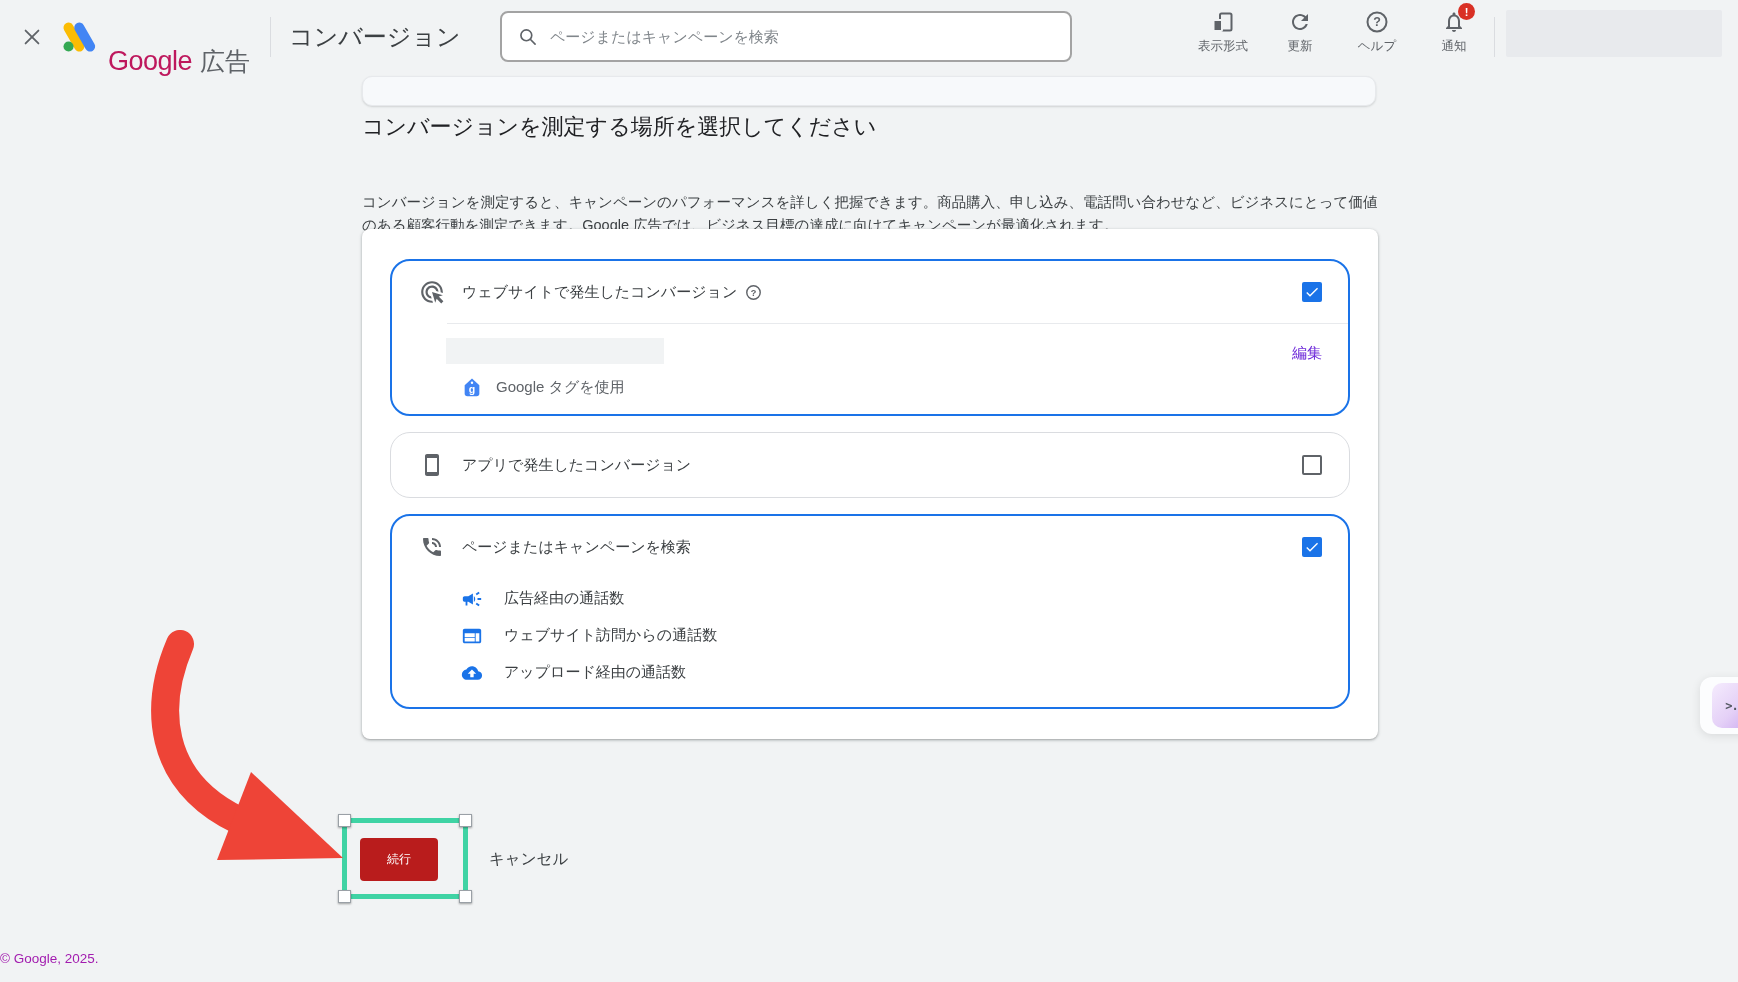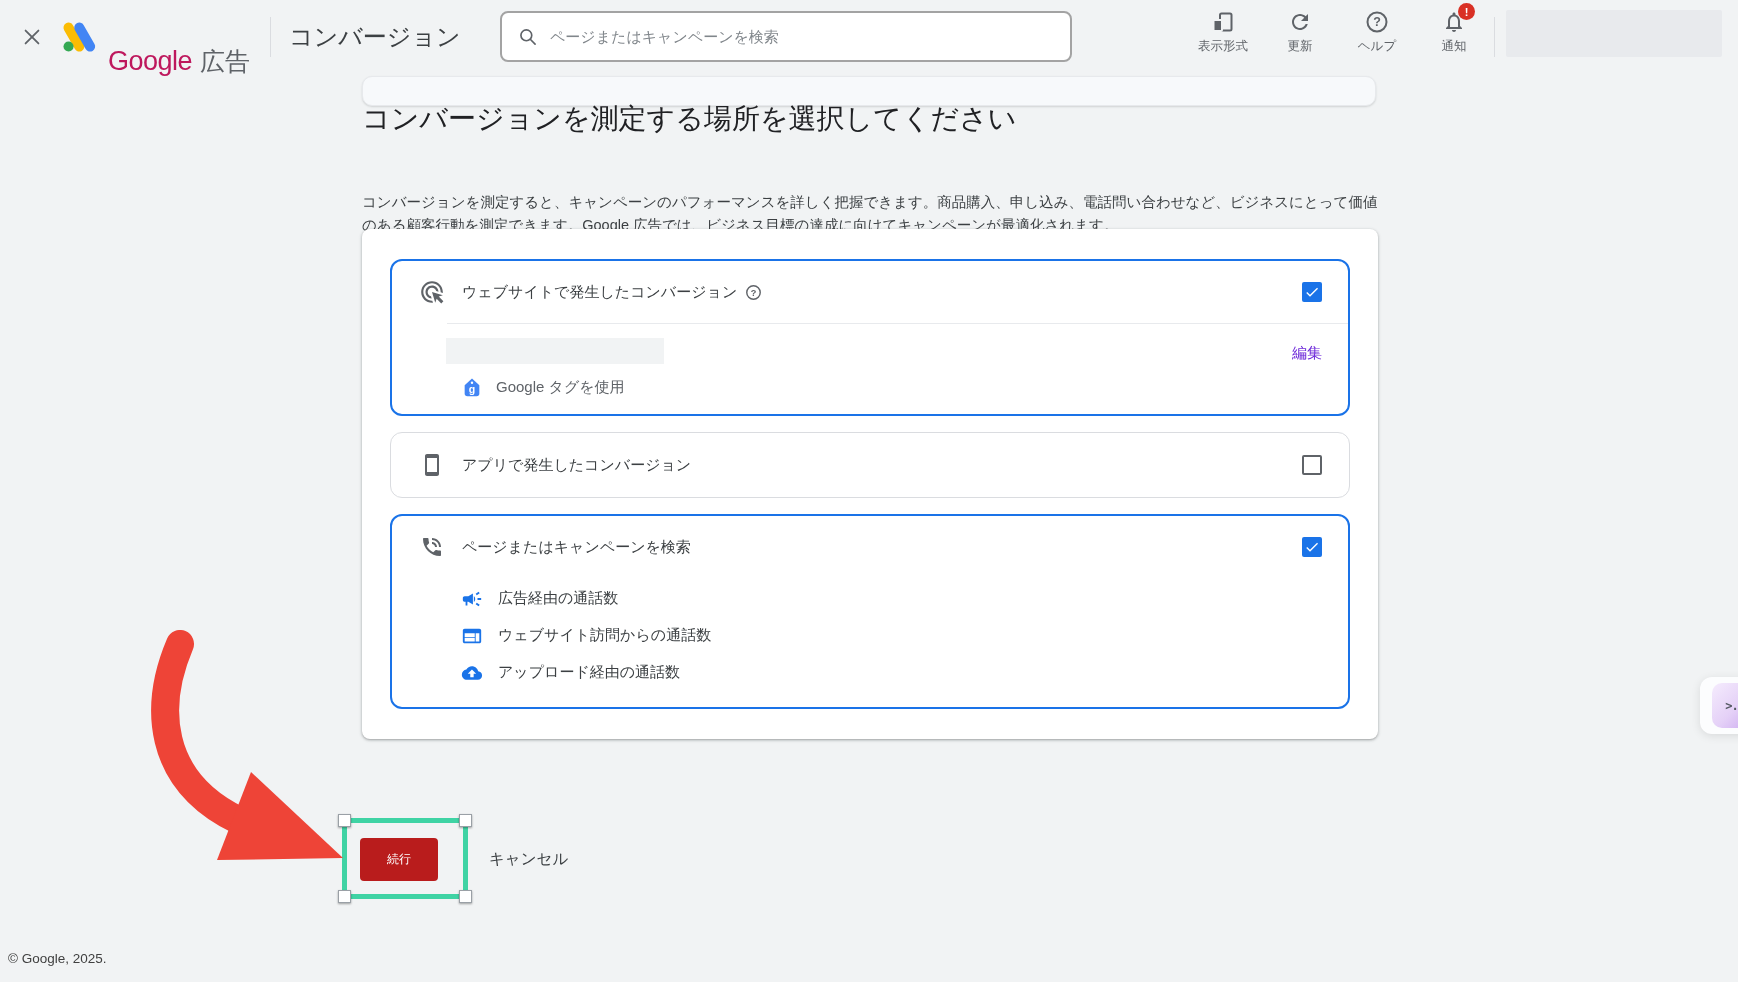--- a/index.html
+++ b/index.html
@@ -42,59 +42,59 @@
   }
   .h-divider2 { position:absolute; left:1494px; top:17px; width:1px; height:40px; background:#dadce0; }
   .account-redacted { position:absolute; left:1506px; top:10px; width:216px; height:47px; background:#e8eaed; border-radius:2px; cursor:pointer; }
   
   .sliver {
     position:absolute; left:362px; top:76px; width:1014px; height:30px;
     background:#f7f9fb; border:1px solid #e7e9ec; border-radius:10px;
     box-shadow:0 1px 2px rgba(60,64,67,.18);
   }
   
-  .heading { position:absolute; left:362px; top:100px; font-size:28px; color:#202124; font-weight:400; }
+  .heading { position:absolute; left:362px; top:112px; font-size:22px; color:#202124; font-weight:400; }
   .desc { position:absolute; left:362px; top:156px; width:1022px; font-size:14.5px; line-height:23px; color:#3c4043;margin-top:35px; }
   .big-card {
     position:absolute; left:362px; top:229px; width:1016px;
     background:#fff; border-radius:8px; padding:30px 28px;
     box-shadow:0 1px 2px rgba(60,64,67,.3), 0 1px 3px 1px rgba(60,64,67,.15);
   }
-  .opt-card { position:relative; border:1px solid #dadce0; border-radius:12px; background:#fff; margin-bottom:16px; cursor:pointer; }
+  .opt-card { position:relative; border:1px solid #dadce0; border-radius:20px; background:#fff; margin-bottom:16px; cursor:pointer; }
   .opt-card:last-child { margin-bottom:0; }
   .opt-card.selected { border:2px solid #1a73e8; }
   .opt-header { display:flex; align-items:center; height:64px; padding:0 27px 0 28px; }
   .opt-card.selected .opt-header { padding:0 26px 0 27px; height:62px; }
   .oicon { width:26px; height:26px; display:flex; align-items:center; justify-content:center; flex:0 0 auto; }
   .olabel { font-size:15px; color:#3c4043; margin-left:17px; }
   .help { margin-left:8px; display:flex; cursor:pointer; }
   .cb { margin-left:auto; flex:0 0 auto; cursor:pointer; }
   .cb.checked { width:20px; height:20px; border-radius:2px; background:#1a73e8; display:flex; align-items:center; justify-content:center; }
   .cb.unchecked { width:20px; height:20px; border-radius:2px; border:2px solid #5f6368; background:#fff; }
   .divider { border-top:1px solid #e8eaed; margin-left:55px; }
   .opt-body { position:relative; padding:14px 26px 16px 54px; }
   .redacted-domain { width:218px; height:26px; background:#f1f3f4; }
   .edit { position:absolute; right:26px; top:20px; color:#6d28d9; font-size:15px; cursor:pointer; text-decoration:none; }
   .tagrow { display:flex; align-items:center; gap:13px; margin:12px 0 0 15px; }
   .tagrow .tlabel { font-size:15px; color:#5f6368; }
   .sub-list { padding:2px 0 16px 0; }
-  .sub-row { display:flex; align-items:center; gap:15px; height:37px; padding-left:69px; }
+  .sub-row { display:flex; align-items:center; gap:21px; height:37px; padding-left:69px; }
   .sub-row .slabel { font-size:15px; color:#3c4043; }
   
   .continue-btn {
     position:absolute; left:360px; top:838px; height:43px; padding:0 27px;
     background:#b91c1c; color:#fff; font-size:12px; border:none; border-radius:4px; cursor:pointer;
     font-family:"Liberation Sans","DejaVu Sans",sans-serif; z-index:2;
   }
   .cancel-btn {
     position:absolute; left:489px; top:849px; background:transparent; border:none;
     font-size:15.5px; font-weight:500; color:#3c4043; cursor:pointer;
     font-family:"Liberation Sans","DejaVu Sans",sans-serif;
   }
-  .copyright { position:absolute; left:8px; top:951px; font-size:13.5px; color:#404040;text-align:center; }
+  .copyright { position:absolute; left:0; top:951px; font-size:13.5px; color:#a21caf;text-align:center; }
   
   .sel-box { position:absolute; left:342px; top:818px; width:126px; height:81px; border:5px solid #3fd3a4; z-index:6; pointer-events:none; }
   .handle { position:absolute; width:13px; height:13px; background:#fff; border:1px solid #9aa0a6; box-shadow:0 1px 2px rgba(0,0,0,.35); }
   .handle.tl { left:-9px; top:-9px; } .handle.tr { right:-9px; top:-9px; }
   .handle.bl { left:-9px; bottom:-9px; } .handle.br { right:-9px; bottom:-9px; }
   .arrow-svg { position:absolute; left:146px; top:630px; z-index:8; pointer-events:none; }
   
   .edge-widget {
     position:absolute; left:1700px; top:677px; width:70px; height:57px;
     background:#fcfdfe; border-radius:12px; box-shadow:0 2px 10px rgba(0,0,0,.10);

